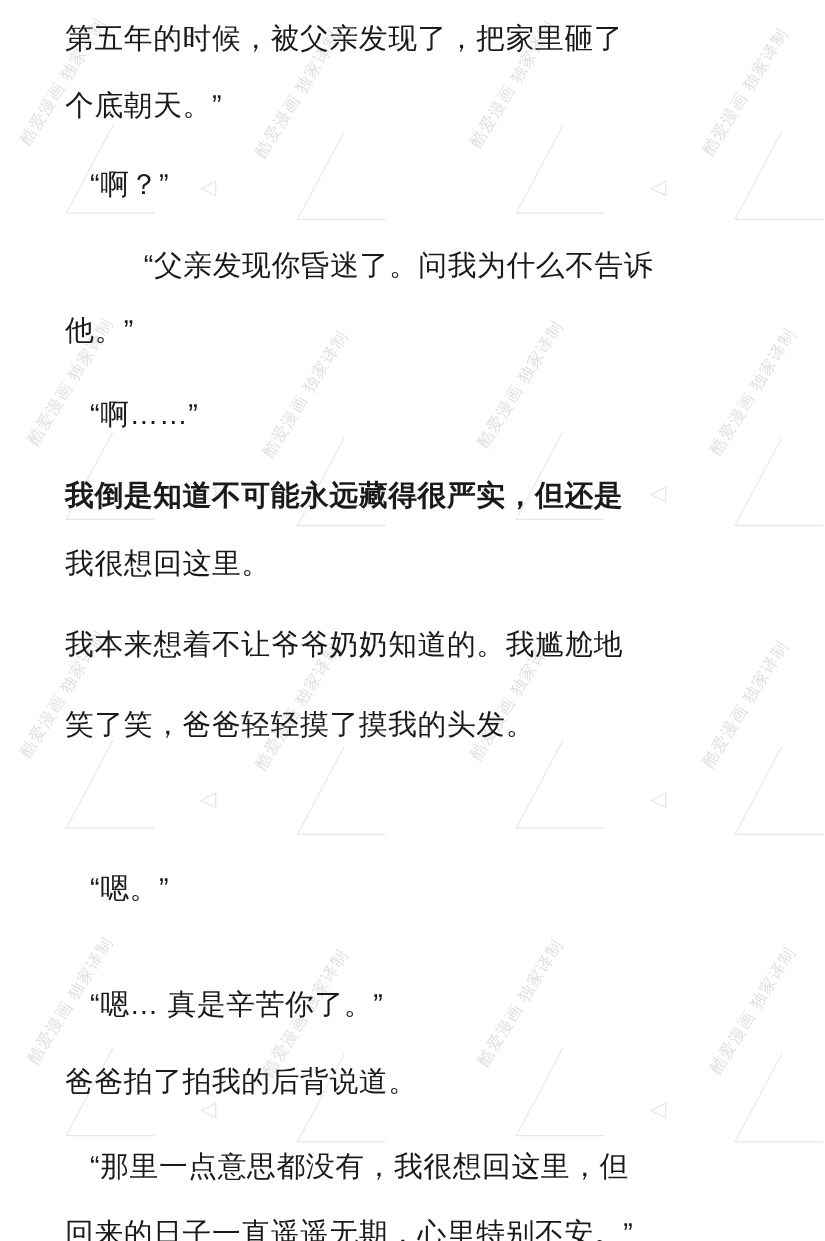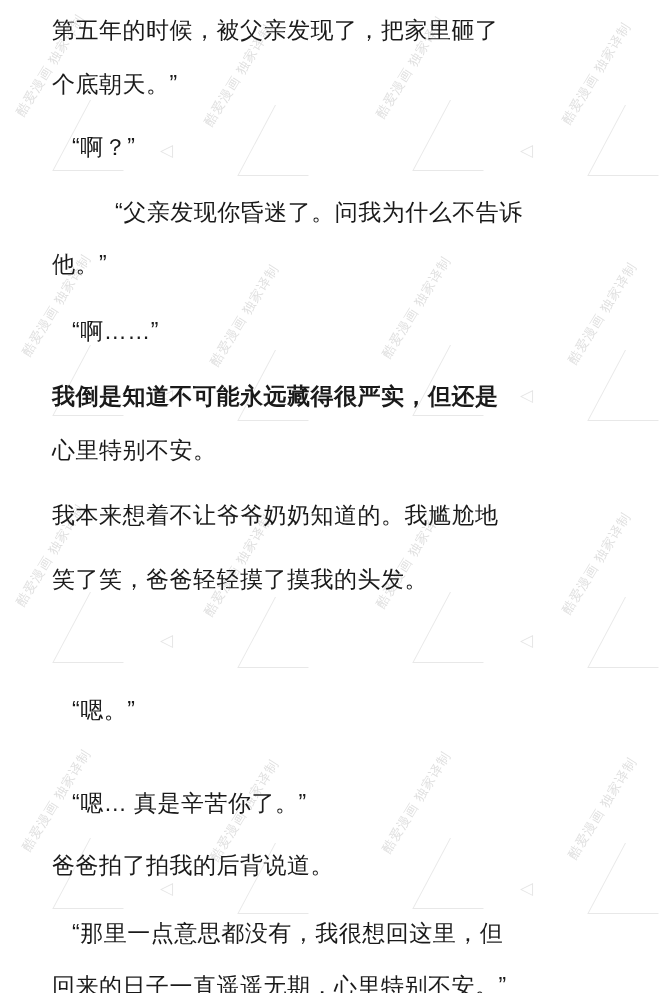--- a/index.html
+++ b/index.html
@@ -118,21 +118,21 @@
     </div>
 
   <div id="text-layer">
       <div class="line" style="top: 16px;">第五年的时候，被父亲发现了，把家里砸了</div>
       <div class="line" style="top: 70px;">个底朝天。”</div>
       <div class="line indent" style="top: 133px;">“啊？”</div>
       <div class="line indent" style="top: 198px; margin-left: 43px;">“父亲发现你昏迷了。问我为什么不告诉</div>
       <div class="line" style="top: 250px;">他。”</div>
       <div class="line indent" style="top: 317px;">“啊……”</div>
       <div class="line" style="top: 382px; font-weight: bold;">我倒是知道不可能永远藏得很严实，但还是</div>
-      <div class="line" style="top: 436px;">心里特别不安。</div>
+      <div class="line" style="top: 436px;">我很想回这里。</div>
       <div class="line" style="top: 501px;">我本来想着不让爷爷奶奶知道的。我尴尬地</div>
       <div class="line" style="top: 565px;">笑了笑，爸爸轻轻摸了摸我的头发。</div>
       <div class="line indent" style="top: 696px;">“嗯。”</div>
       <div class="line indent" style="top: 789px;">“嗯… 真是辛苦你了。”</div>
       <div class="line indent" style="top: 919px;">“那里一点意思都没有，我很想回这里，但</div>
       <div class="line" style="top: 851px;">爸爸拍了拍我的后背说道。</div>
       <div class="line" style="top: 972px;">回来的日子一直遥遥无期，心里特别不安。”</div>
     </div>
 
 </div>

